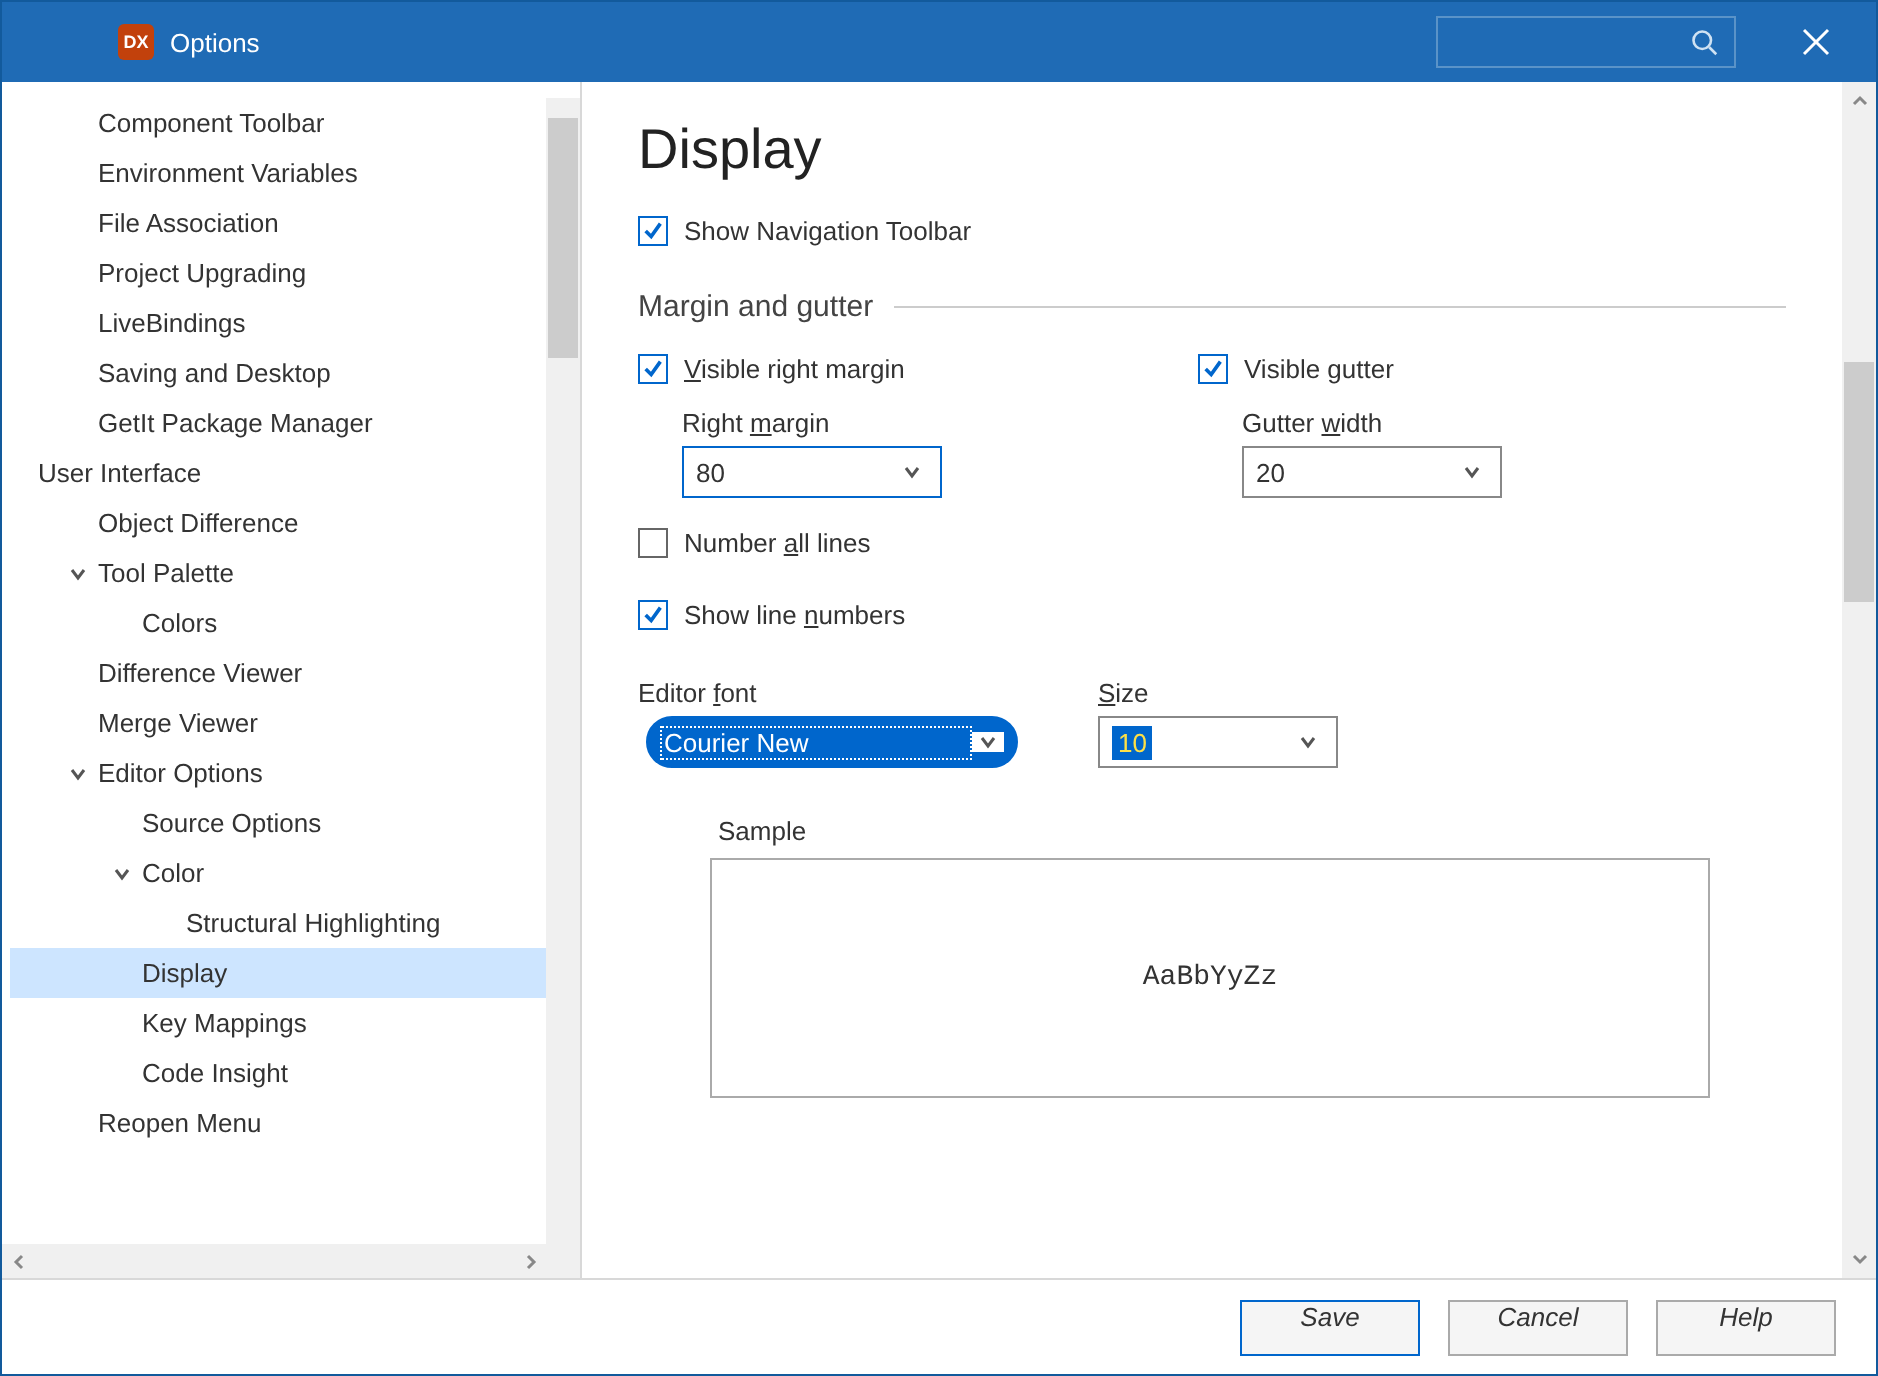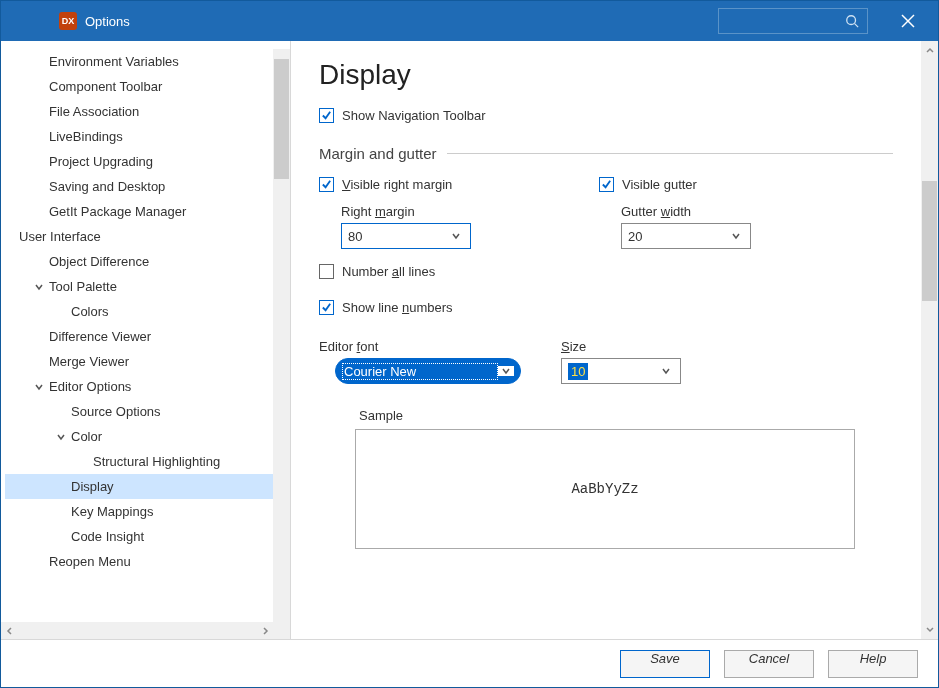--- a/index.html
+++ b/index.html
@@ -56,21 +56,21 @@
 .editor-col { display: flex; flex-direction: column; }
 .elabel { font-size: 13px; margin-bottom: 4px; }
 .sample-frame { margin-top: 24px; margin-left: 36px; width: 500px; }
 .sample-label { font-size: 13px; margin-bottom: 6px; margin-left: 4px; }
 .sample-box { height: 120px; border: 1px solid #aaa; display: flex; align-items: center; justify-content: center; font-family: "Courier New", monospace; font-size: 14px; }
 .main-vscroll { width: 17px; background: #f0f0f0; position: relative; }
 .footer { height: 48px; border-top: 1px solid #d8d8d8; display: flex; align-items: center; justify-content: flex-end; padding: 0 20px; gap: 14px; }
 .btn { width: 90px; height: 28px; border: 1px solid #aaa; background: #f5f5f5; display: flex; align-items: flex-start; justify-content: center; cursor: pointer; font-size: 13px; font-style: italic; }
 .btn.primary { border: 1px solid #0066cc; }
 .u { text-decoration: underline; }
-.wide-combo { width: 186px; margin-left: 16px; border-radius: 13px; }
+.wide-combo { width: 186px; margin-left: 4px; border-radius: 13px; }
 .size-combo { width: 120px; margin-left: 0; }
 .selected-text { background: #0066cc; color: #fde047; padding: 1px 3px; }
 </style>
 </head>
 <body>
 
 <div class="window">
   <div class="titlebar">
     <div class="app-icon">DX</div>
     <div class="title">Options</div>
@@ -86,33 +86,33 @@
           <line x1="13" y1="1" x2="1" y2="13"></line>
         </svg>
     </div>
   </div>
 
   <div class="body">
     <div class="sidebar">
       <div class="tree-wrap">
         <div class="tree" id="tree">
             <div class="tree-item ind1">
+              <span>Component Toolbar</span>
+            </div>
+            <div class="tree-item ind1">
               <span>Environment Variables</span>
             </div>
             <div class="tree-item ind1">
-              <span>Component Toolbar</span>
-            </div>
-            <div class="tree-item ind1">
               <span>File Association</span>
             </div>
             <div class="tree-item ind1">
+              <span>Project Upgrading</span>
+            </div>
+            <div class="tree-item ind1">
               <span>LiveBindings</span>
-            </div>
-            <div class="tree-item ind1">
-              <span>Project Upgrading</span>
             </div>
             <div class="tree-item ind1">
               <span>Saving and Desktop</span>
             </div>
             <div class="tree-item ind1">
               <span>GetIt Package Manager</span>
             </div>
             <div class="tree-item ind0">
               <span>User Interface</span>
             </div>

